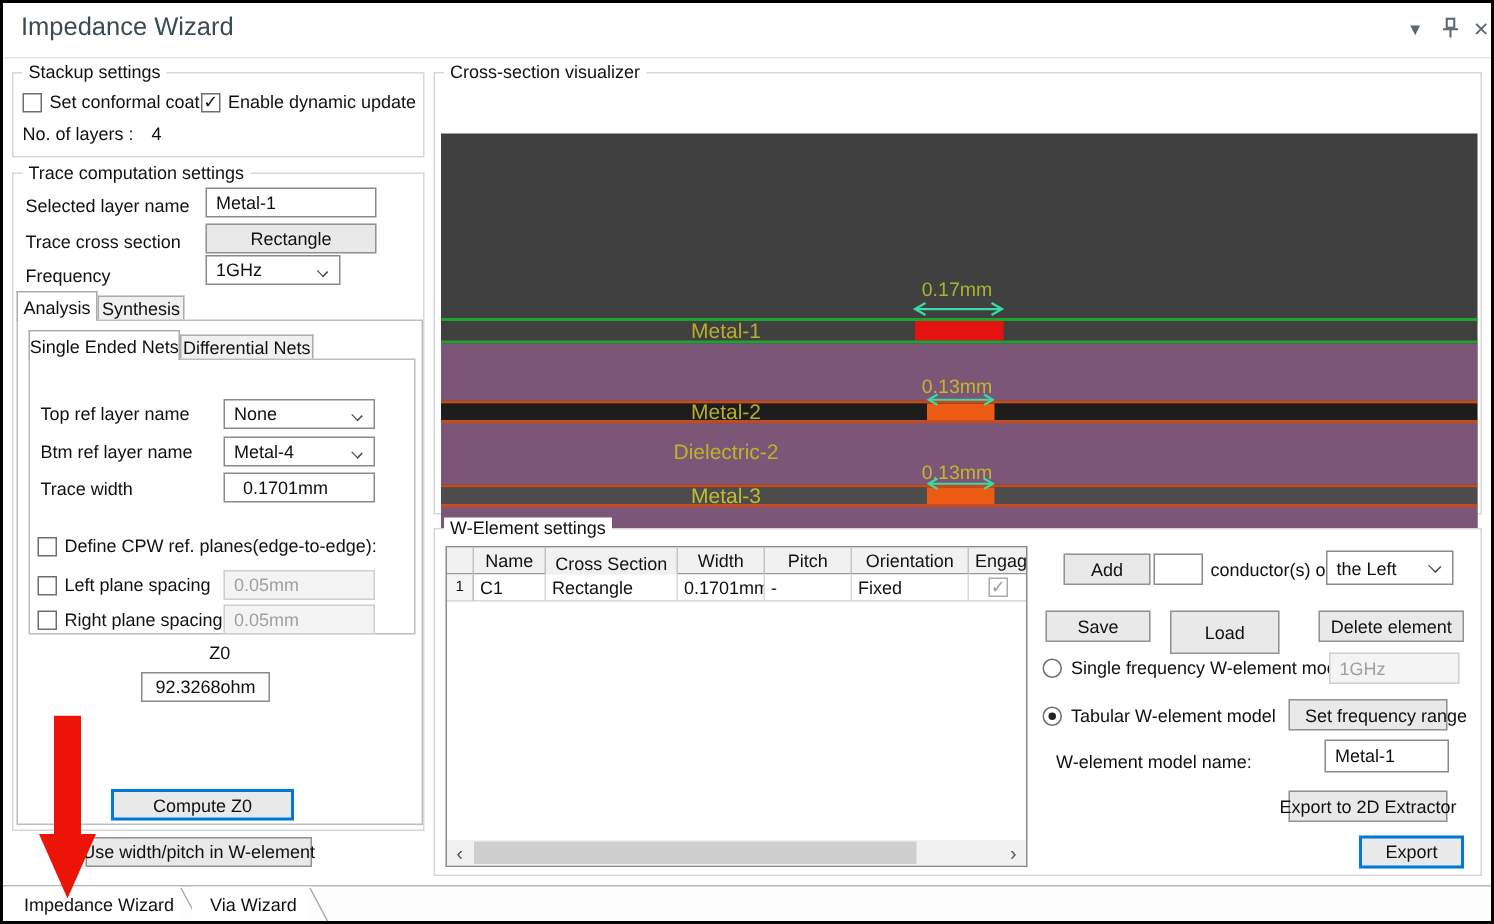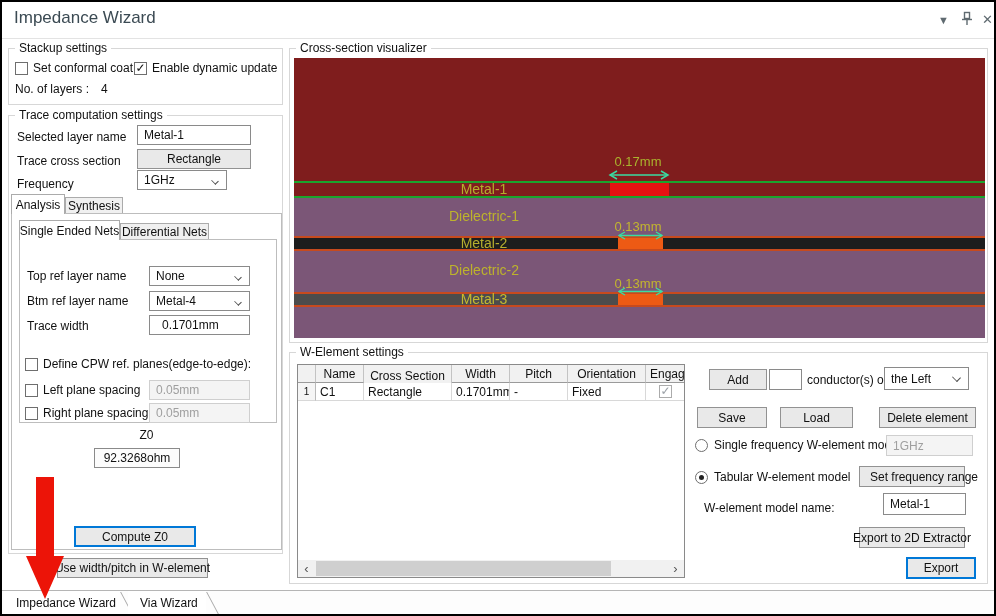--- a/index.html
+++ b/index.html
@@ -64,21 +64,21 @@
   }
 
   .tab {
     position:absolute; background:#fff; border:1px solid #ababab; border-bottom:none;
     display:flex; align-items:center; justify-content:center; cursor:pointer;
     white-space:nowrap; padding:0 8px;
   }
   .tab.inactive { background:#f0f0f0; }
   .tabpage { position:absolute; background:#fff; border:1px solid #bdbdbd; }
 
-  .canvas { position:absolute; background:#7f1d1d; overflow:hidden; }
+  .canvas { position:absolute; background:#404040; overflow:hidden;margin-top:31px; }
   .layer-label { position:absolute; left:105px; width:170px; text-align:center;
     font-size:14px; }
   .dim-label { position:absolute; left:284px; width:120px; text-align:center; font-size:13px; }
 
   .thead {
     position:absolute; background:#f1f1f1; border-right:1px solid #c3c3c3;
     border-bottom:1px solid #9a9a9a; display:flex; align-items:center;
     justify-content:center; overflow:hidden; white-space:nowrap;
   }
   .tcell {
@@ -215,21 +215,20 @@
           <polyline points="53,1 60,5 53,9"></polyline>
         </g>
       </svg>
 
       <div class="abs" style="left:0; top:123px; width:100%; height:2px; background:#1ba52d;"></div>
       <div class="abs" style="left:316px; top:125px; width:59px; height:13px; background:#e51212;"></div>
       <div class="layer-label" style="top:123px; color:#b5ad2e;">Metal-1</div>
       <div class="abs" style="left:0; top:138px; width:100%; height:2px; background:#1ba52d;"></div>
 
       <div class="abs" style="left:0; top:140px; width:100%; height:38px; background:#7b5677;"></div>
-      <div class="layer-label" style="top:150px; color:#bdb32c;">Dielectric-1</div>
 
       <div class="dim-label" style="top:161px; color:#c3b62e; z-index:2;">0.13mm</div>
       <svg class="abs" style="left:324px; top:173px; z-index:2;" width="45" height="9">
         <g stroke="#3adca2" stroke-width="1.4" fill="none">
           <line x1="1" y1="4.5" x2="44" y2="4.5"></line>
           <polyline points="7,1 1,4.5 7,8"></polyline>
           <polyline points="38,1 44,4.5 38,8"></polyline>
         </g>
       </svg>
 
@@ -296,21 +295,21 @@
     <div class="field" style="left:479px; top:16px; width:33px; height:21px;">
       <input value="" style="">
     </div>
     <span class="lbl" style="left:517px; top:20px;">conductor(s) on</span>
     <div class="combo" style="left:594px; top:14px; width:85px; height:23px;">
       <span>the Left</span>
       <span class="chev"></span>
     </div>
 
     <button class="btn" style="left:407px; top:54px; width:70px; height:21px;">Save</button>
-    <button class="btn" style="left:490px; top:54px; width:73px; height:21px;">Load</button>
+    <button class="btn" style="left:490px; top:54px; width:73px; height:29px;">Load</button>
     <button class="btn" style="left:589px; top:54px; width:97px; height:21px;">Delete element</button>
 
     <div class="radio" style="left:405px; top:85px;">
       <span class="radio-circle"></span>
       <span>Single frequency W-element model</span>
     </div>
     <div class="field disabled" style="left:596px; top:82px; width:87px; height:21px;">1GHz</div>
 
     <div class="radio" style="left:405px; top:117px;">
       <span class="radio-circle on"></span>

